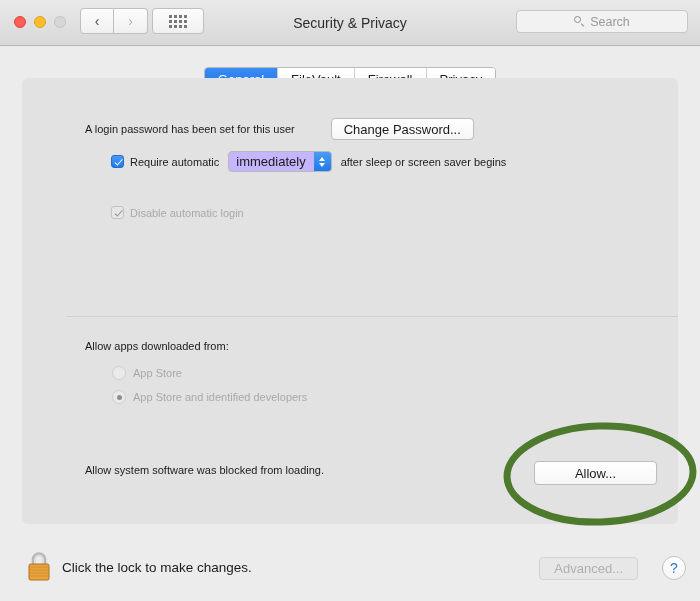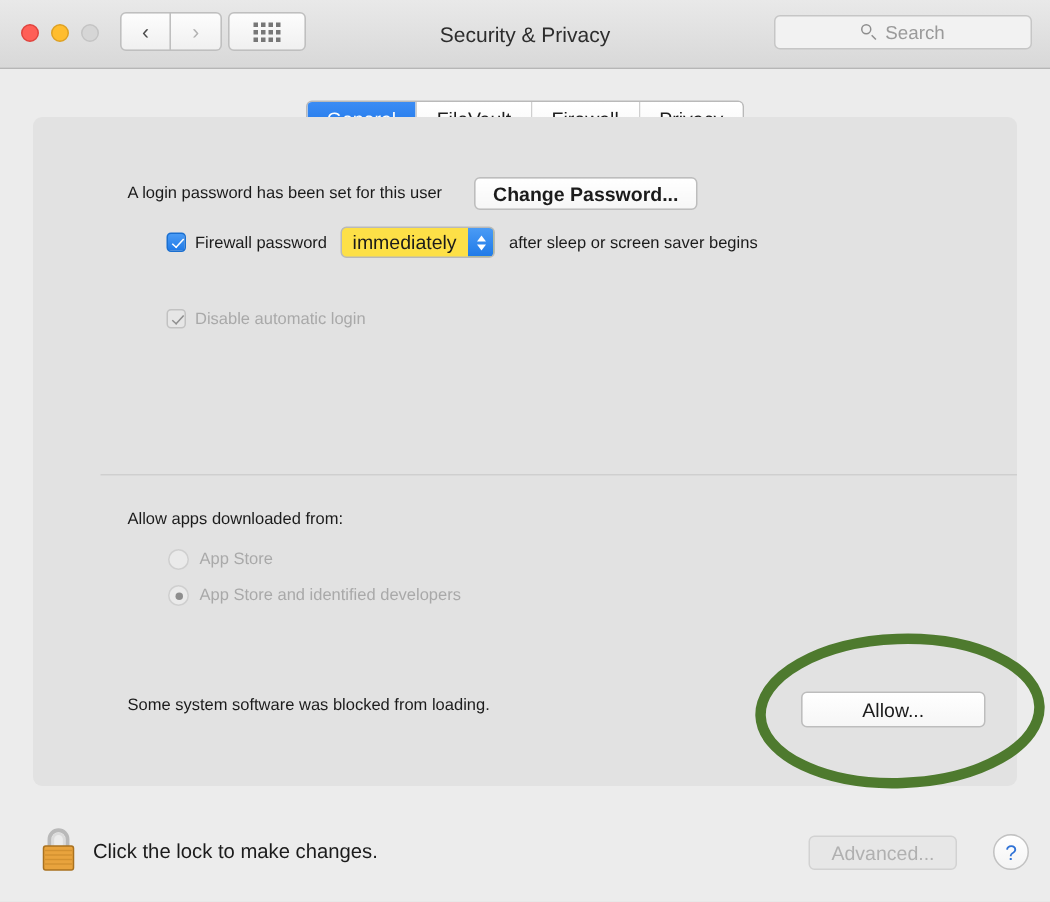--- a/index.html
+++ b/index.html
@@ -292,21 +292,21 @@
     background: #8d8d8d;
   }
 
   
   .popup {
     height: 21px;
     display: inline-flex;
     align-items: stretch;
     border: 1px solid #b9b9b9;
     border-radius: 4px;
-    background: #fde047;
+    background: #c4b5fd;
     overflow: hidden;
     box-sizing: border-box;
   }
   .popup .val {
     padding: 0 8px 0 7px;
     font-size: 13px;
     color: #1b1b1b;
     display: flex;
     align-items: center;
     white-space: nowrap;
@@ -431,26 +431,26 @@
       <div class="tab">FileVault</div>
       <div class="tab">Firewall</div>
       <div class="tab">Privacy</div>
     </div>
   </div>
 
   <div class="contentbox">
 
     <div class="row" style="left:63px; top:40px;">
       <span class="lbl">A login password has been set for this user</span>
-      <span class="pushbtn" style="margin-left:21px;font-weight:bold;">Change Password...</span>
+      <span class="pushbtn" style="margin-left:36px;">Change Password...</span>
     </div>
 
     <div class="row" style="left:89px; top:73px;">
       <span class="cbx on"></span>
-      <span class="lbl">Firewall password</span>
+      <span class="lbl">Require automatic</span>
       <span class="popup" style="margin-left:9px;">
         <span class="val">immediately</span>
         <span class="arrows">
           <span class="up"></span>
             <span class="down"></span>
         </span>
       </span>
       <span class="lbl" style="margin-left:9px;">after sleep or screen saver begins</span>
     </div>
 
@@ -470,21 +470,21 @@
       <span class="radio"></span>
       <span class="lbl dim">App Store</span>
     </div>
 
     <div class="row" style="left:90px; top:312px;">
       <span class="radio sel"></span>
       <span class="lbl dim">App Store and identified developers</span>
     </div>
 
     <div class="row" style="left:63px; top:386px;">
-      <span class="lbl">Some system software was blocked from loading.</span>
+      <span class="lbl">Allow system software was blocked from loading.</span>
     </div>
     <div class="row" style="left:512px; top:383px;">
       <span class="pushbtn" style="width:123px; height:24px;">Allow...</span>
     </div>
 
   </div>
 
   <svg class="annot" viewBox="0 0 204 106">
     <ellipse cx="102" cy="53" rx="93" ry="48" fill="none" stroke="#4e7a2e" stroke-width="7" stroke-linecap="round" transform="rotate(-2 102 53)"></ellipse>
   </svg>

